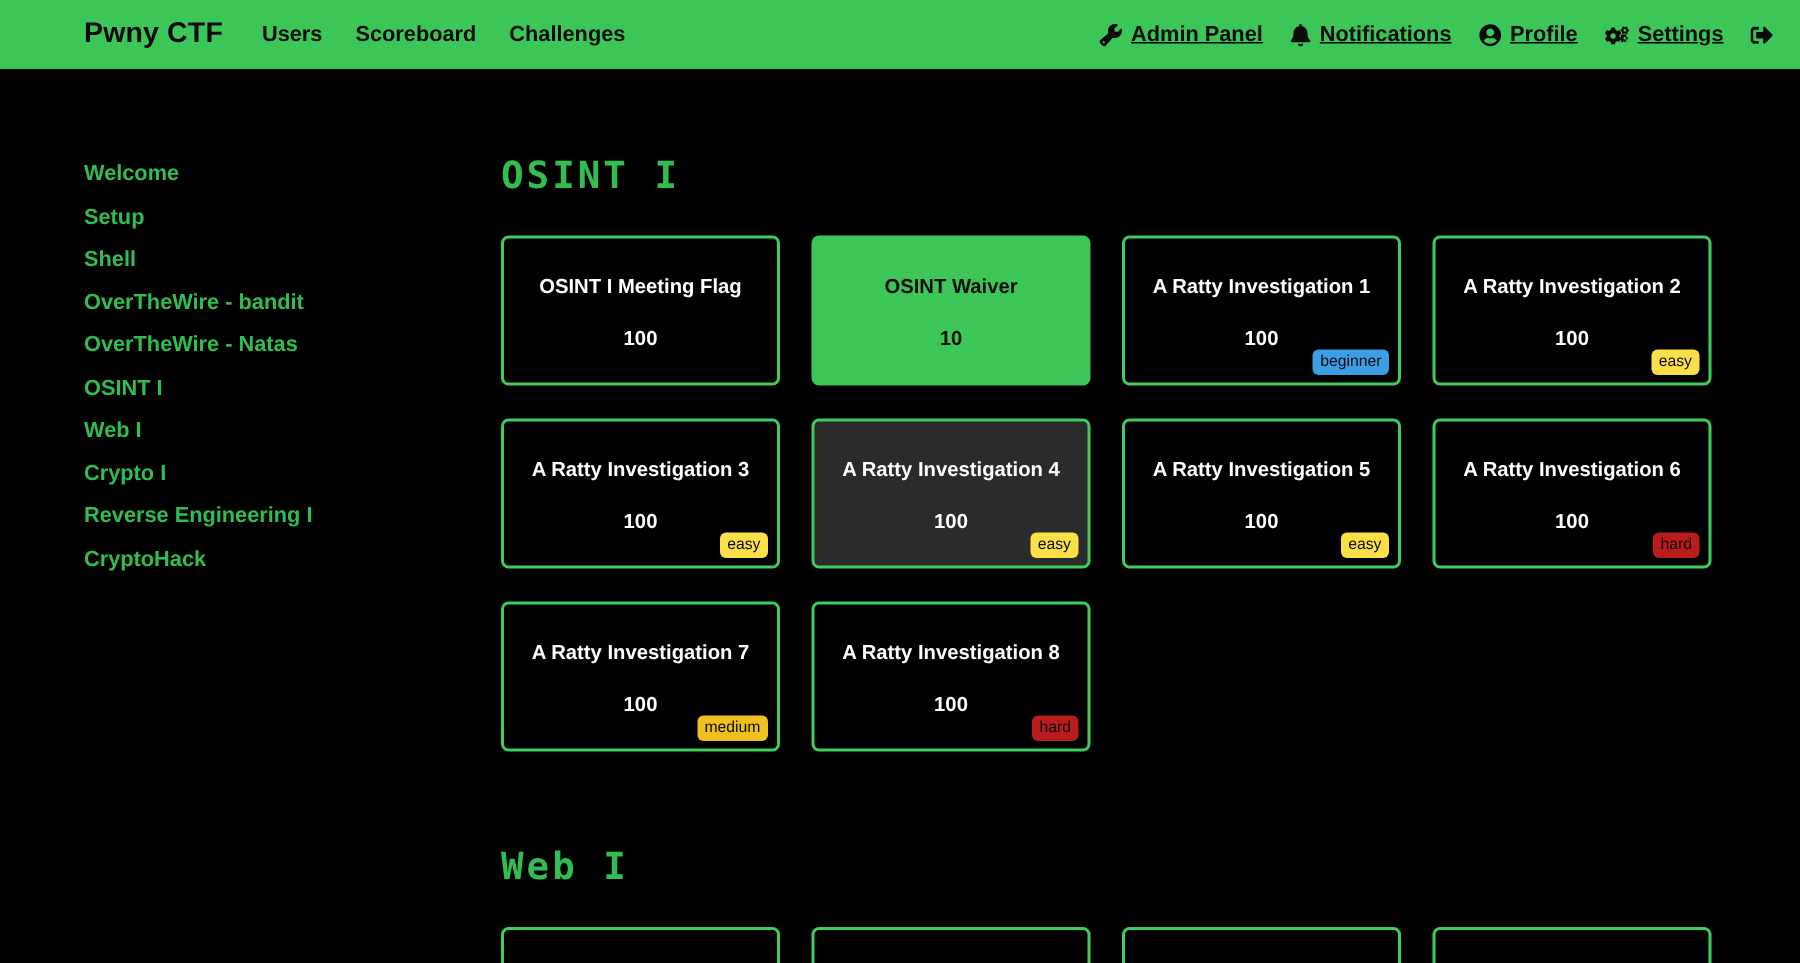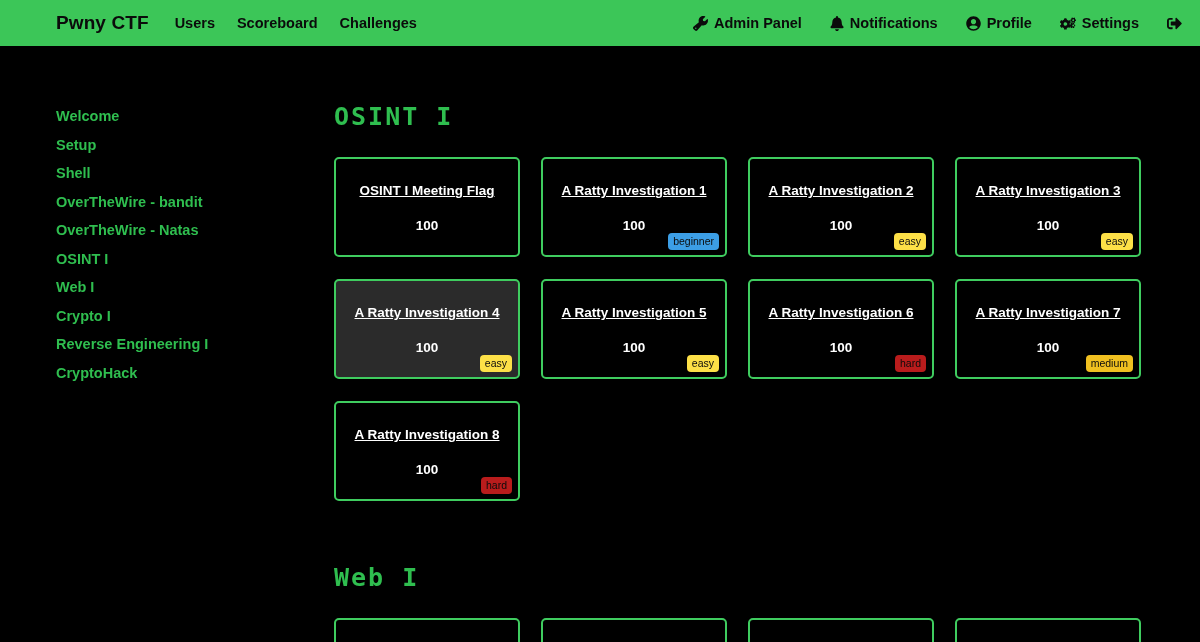--- a/index.html
+++ b/index.html
@@ -26,22 +26,23 @@
     font-size: 19px;
     font-weight: bold;
     letter-spacing: 0.1px;
     margin-right: 26px;
     white-space: nowrap;
   }
   .nav-left { display: flex; align-items: center; gap: 22px; }
   .nav-right {
     display: flex;
     align-items: center;
-    gap: 28px;
+    gap: 18px;
     margin-left: auto;
+    text-decoration: underline;
   }
   .nav-link {
     color: #0b0b0b;
     font-size: 14.5px;
     font-weight: bold;
     white-space: nowrap;
     cursor: pointer;
     display: flex;
     align-items: flex-end;
     gap: 6px;
@@ -105,21 +106,20 @@
     justify-content: center;
     padding: 8px 10px;
   }
   .card .c-name {
     color: #ffffff;
     font-size: 13.5px;
     font-weight: bold;
     text-align: center;
     line-height: 1.2;
     margin-top: 2px;
-    text-decoration: underline;
   }
   .card .c-points {
     color: #ffffff;
     font-size: 13.5px;
     font-weight: bold;
     margin-top: 18px;
   }
   .card.solved {
     background: #3cc658;
     border-color: #3cc658;
@@ -218,20 +218,24 @@
       <div class="side-item">CryptoHack</div>
     </div>
   <div class="content">
       <div class="section">
         <div class="section-title">OSINT I</div>
         <div class="grid">
           <div class="card">
             <div class="c-name">OSINT I Meeting Flag</div>
             <div class="c-points">100</div>
           </div>
+          <div class="card solved">
+            <div class="c-name">OSINT Waiver</div>
+            <div class="c-points">10</div>
+          </div>
           <div class="card">
             <div class="c-name">A Ratty Investigation 1</div>
             <div class="c-points">100</div>
             <div class="badge beginner">beginner</div>
           </div>
           <div class="card">
             <div class="c-name">A Ratty Investigation 2</div>
             <div class="c-points">100</div>
             <div class="badge easy">easy</div>
           </div>

